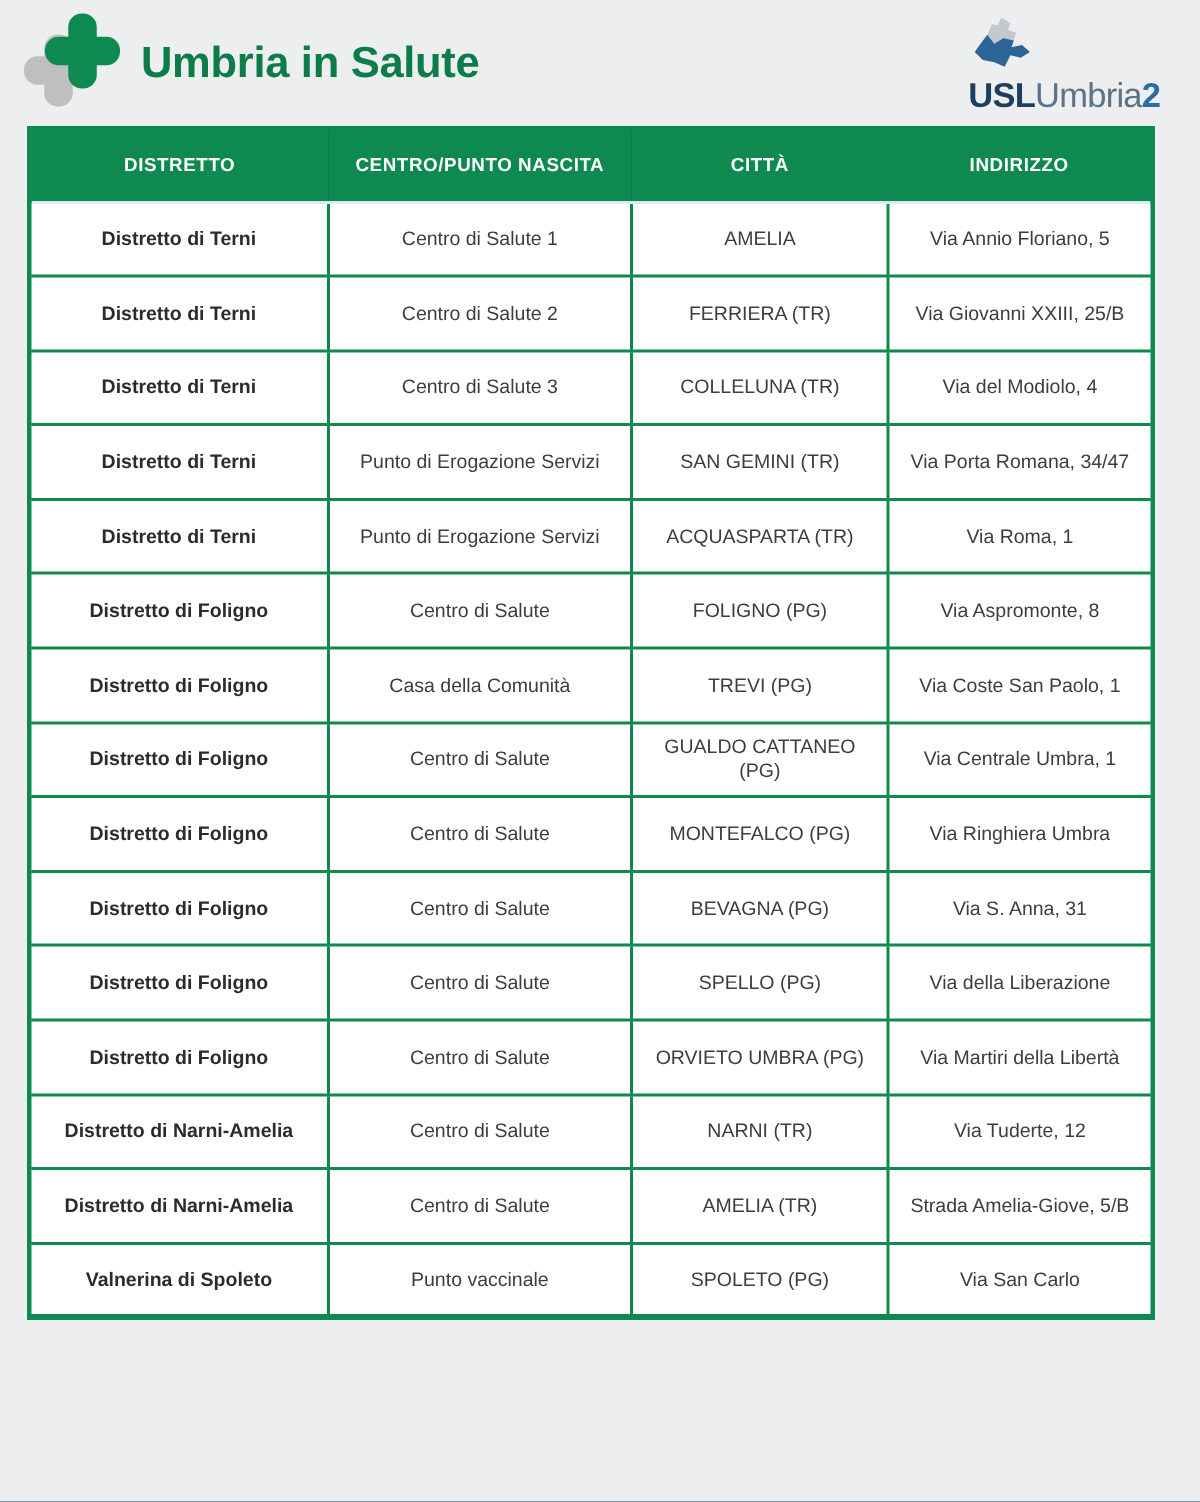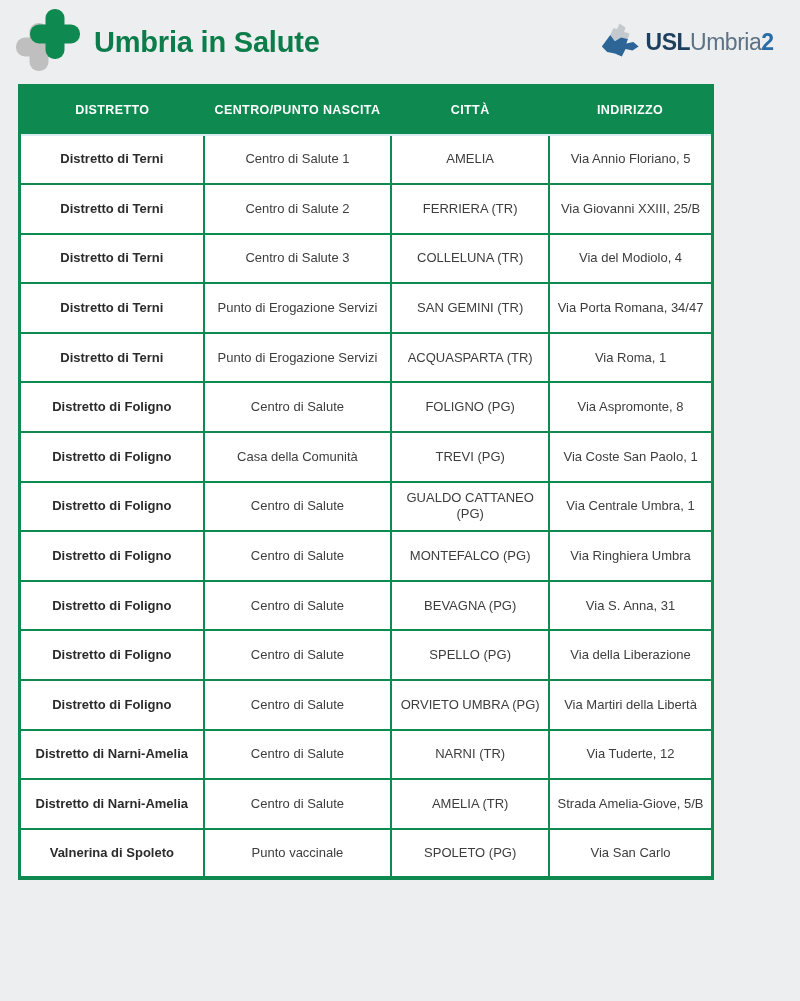--- a/index.html
+++ b/index.html
@@ -43,35 +43,35 @@
 
   .page-title{
     font-size:29px;
     font-weight:bold;
     color:var(--title-green);
     letter-spacing:-0.2px;
   }
 
   .brand-right{
     display:flex;
-    flex-direction:row;
-    align-items:center;
+    flex-direction:column;
+    align-items:flex-start;
     gap:2px;
     padding-right:12px;
   }
   .map-logo{width:46px;height:40px;}
   .usl-wordmark{font-size:23px;line-height:1;white-space:nowrap;}
   .usl-wordmark .usl{font-weight:bold;color:var(--navy);letter-spacing:-0.5px;}
   .usl-wordmark .umbria{font-weight:normal;color:var(--slate);letter-spacing:-0.5px;}
   .usl-wordmark .two{font-weight:bold;color:var(--blue2);}
 
   
   .table-wrap{padding:0 18px;}
   table{
-    width:696px;
+    width:752px;
     border-collapse:collapse;
     table-layout:fixed;
     border:3px solid var(--green);
     border-bottom-width:4px;
     background:#0c4a6e;
   }
   col.c1{width:26.6%;}
   col.c2{width:27.1%;}
   col.c3{width:22.8%;}
   col.c4{width:23.6%;}

